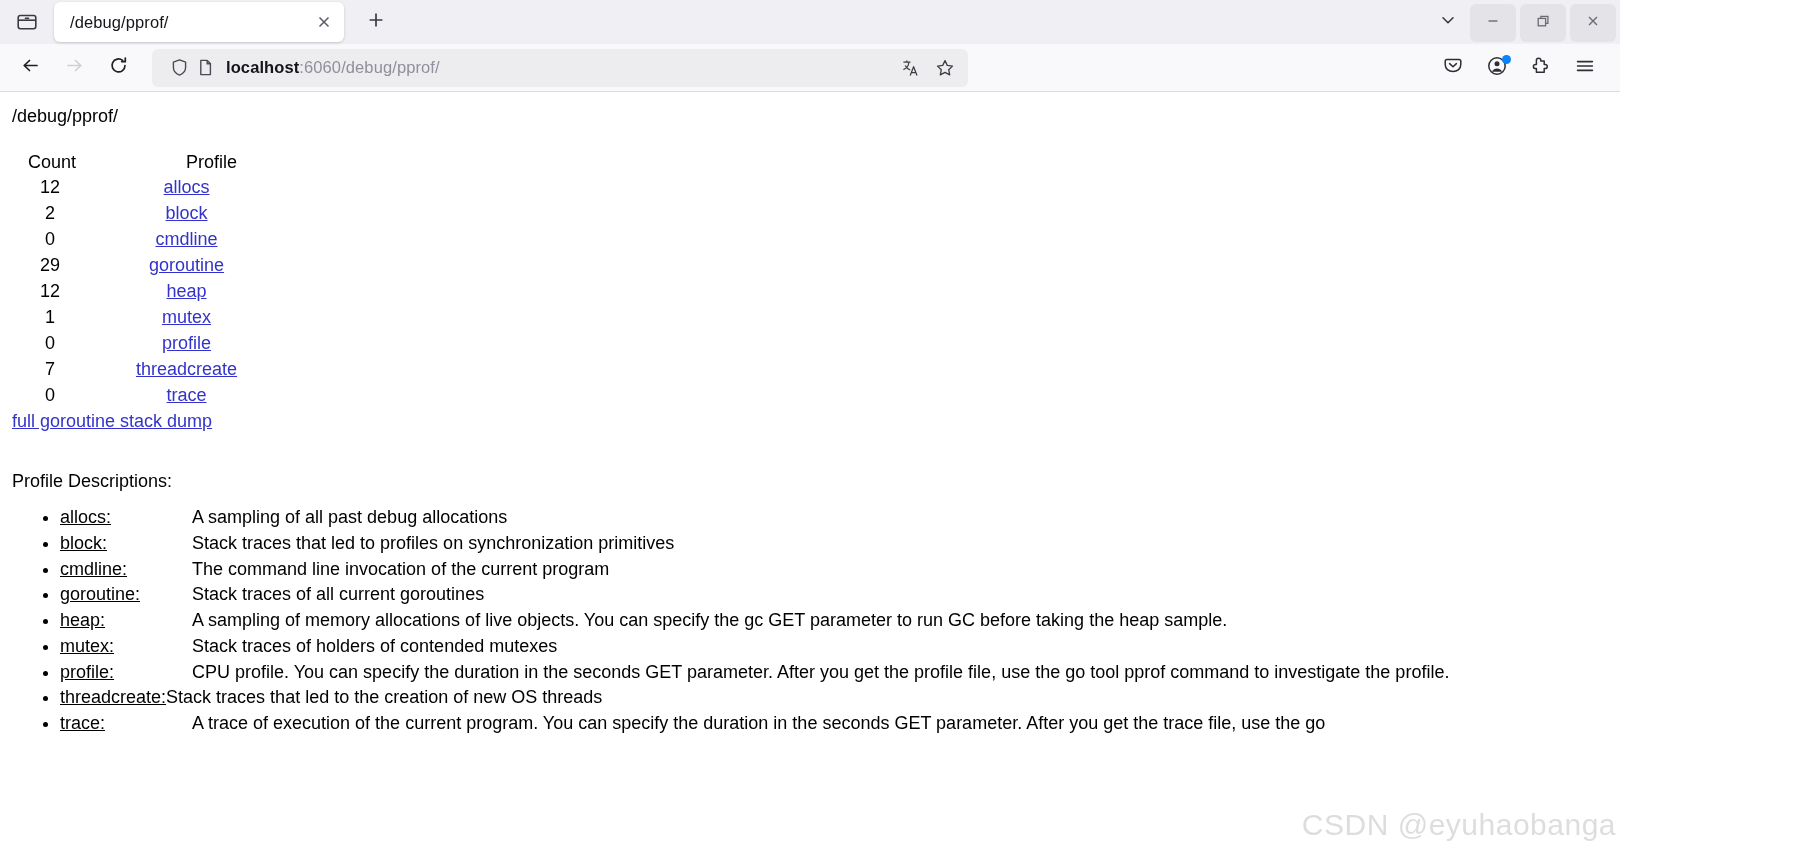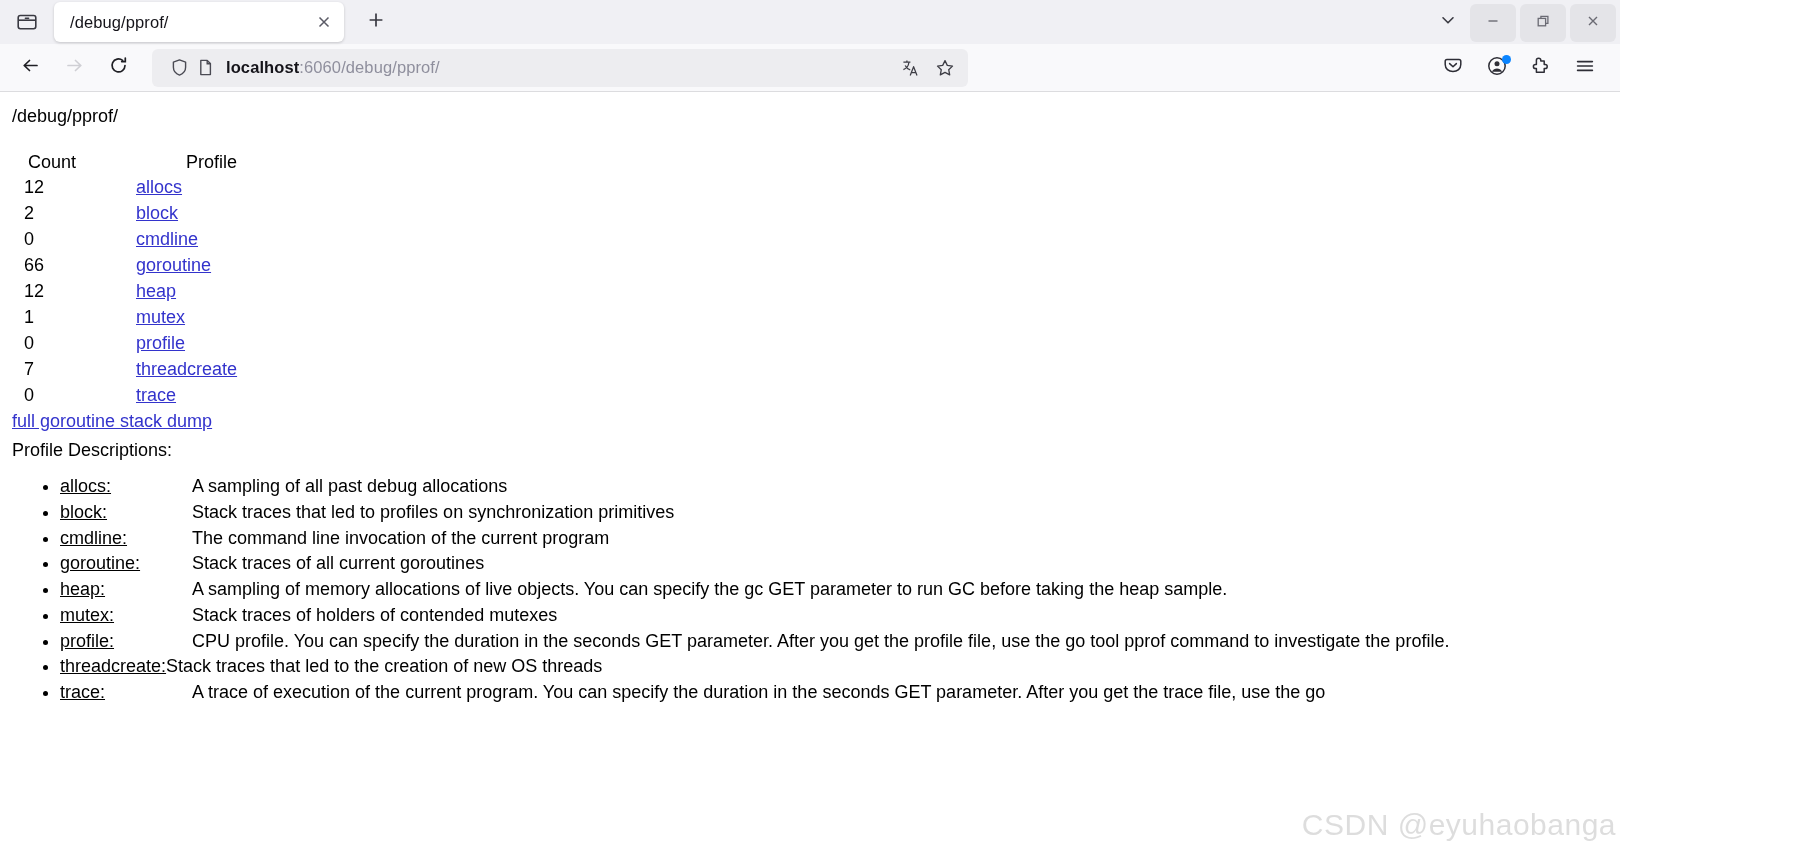--- a/index.html
+++ b/index.html
@@ -223,35 +223,36 @@
   .profile-table th {
     text-align: right;
     font-weight: normal;
     padding: 1px 0;
   }
   .profile-table th.count-h { width: 52px; padding-left: 12px; }
   .profile-table th.name-h { padding-left: 6px; }
   .profile-table td {
     padding: 2.5px 0;
     vertical-align: top;
+    text-align: center;
   }
   .profile-table td.count { width: 52px; padding-left: 12px; }
   .profile-table td.name { padding-left: 60px; }
   a.plink {
     color: #3333cc;
     text-decoration: underline;
   }
   a.dumplink {
     color: #3333cc;
     text-decoration: underline;
     font-size: 18px;
     display: inline-block;
     margin-top: 3px;
   }
-  .desc-head { font-size: 18px; margin-top: 8px; }
+  .desc-head { font-size: 18px; margin-top: 39px; }
   ul.desc-list {
     margin: 14px 0 0 0;
     padding-left: 48px;
     list-style: disc;
     font-size: 18px;
   }
   ul.desc-list li {
     padding: 0;
     margin: 0 0 2px 0;
     line-height: 1.32;
@@ -462,21 +463,21 @@
         </tr>
         <tr>
           <td class="count">2</td>
           <td class="name"><a class="plink" href="#">block</a></td>
         </tr>
         <tr>
           <td class="count">0</td>
           <td class="name"><a class="plink" href="#">cmdline</a></td>
         </tr>
         <tr>
-          <td class="count">66</td>
+          <td class="count">29</td>
           <td class="name"><a class="plink" href="#">goroutine</a></td>
         </tr>
         <tr>
           <td class="count">12</td>
           <td class="name"><a class="plink" href="#">heap</a></td>
         </tr>
         <tr>
           <td class="count">1</td>
           <td class="name"><a class="plink" href="#">mutex</a></td>
         </tr>

